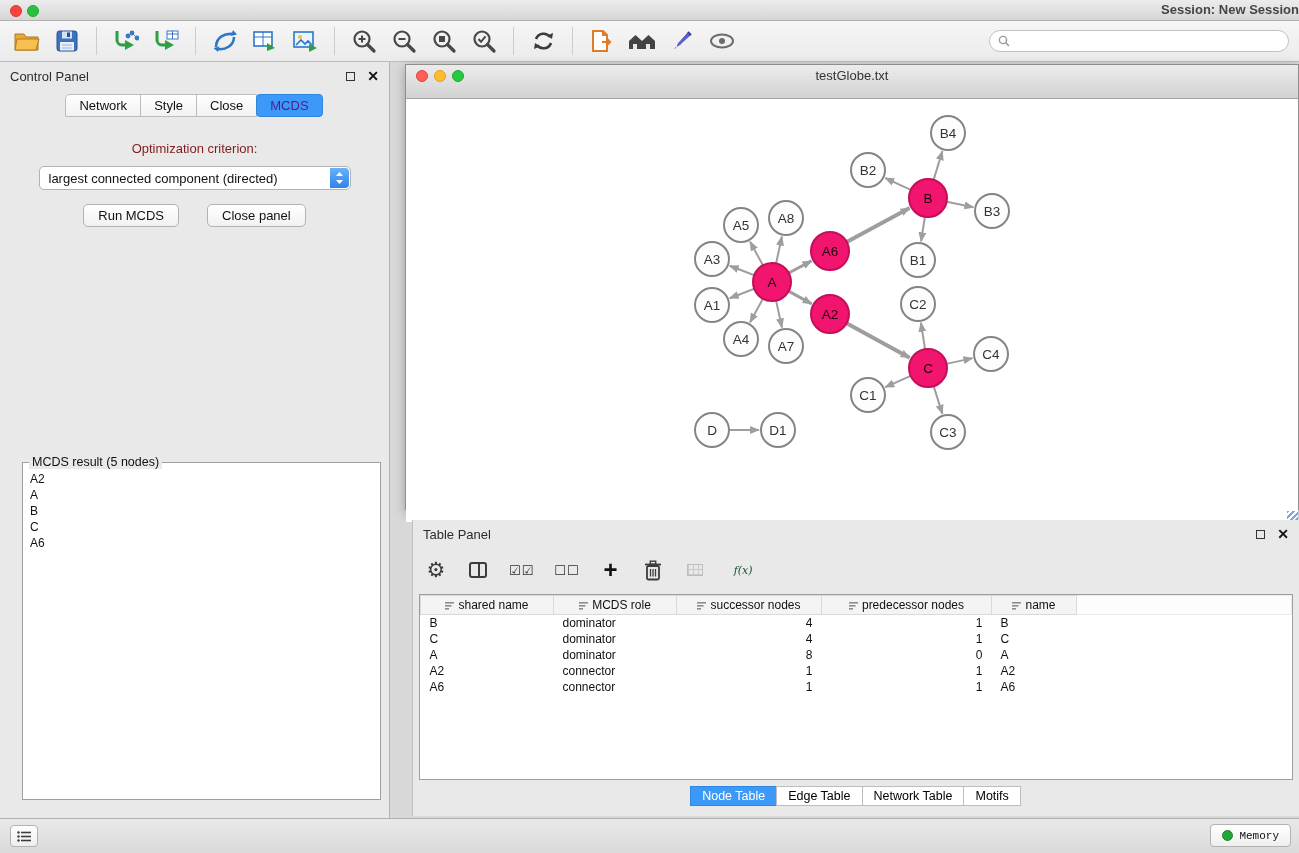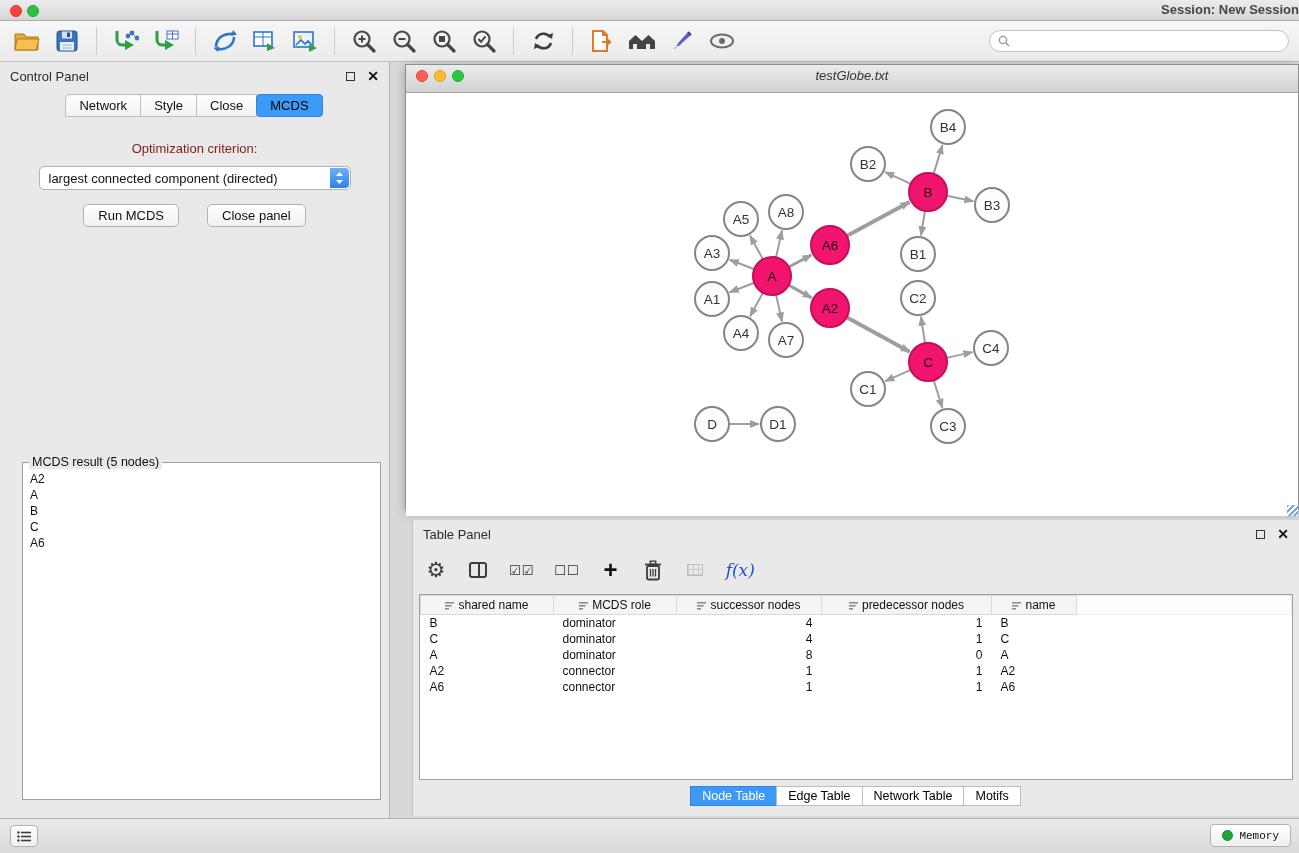--- a/index.html
+++ b/index.html
@@ -28,57 +28,57 @@
   .control-panel { position:absolute; left:0; top:62px; width:390px; height:756px;
     background:#e9e9e9; border-right:1px solid #b3b3b3; }
   .panel-header { height:28px; display:flex; align-items:center; padding:0 10px; font-size:13px; color:#2c2c2c; }
   .panel-header .spacer { flex:1; }
   .float-ic { width:9px; height:9px; border:1.5px solid #333; display:inline-block; margin-right:12px; }
   .close-ic { font-size:14px; font-weight:bold; color:#111; line-height:10px; }
   .cp-tabs { display:flex; justify-content:center; margin-top:4px; }
   .cp-tab { padding:3px 13px; font-size:13px; background:linear-gradient(#ffffff,#f2f2f2);
     border:1px solid #bdbdbd; margin-left:-1px; color:#111; }
   .cp-tab:first-child { border-radius:5px 0 0 0; }
-  .cp-tab.active { background:#3c99f7; border-color:#2f86e0; color:#000000; border-radius:4px; }
+  .cp-tab.active { background:#3c99f7; border-color:#2f86e0; color:#4c1d95; border-radius:4px; }
   .cp-body { text-align:center; }
   .opt-label { margin-top:24px; font-size:13px; color:#7f1d1d; }
   .dropdown { margin:10px auto 0 auto; width:312px; height:24px; background:#fff; border:1px solid #b2b2b2;
     border-radius:5px; position:relative; display:flex; align-items:center; padding:0 24px 0 9px; font-size:13px; color:#111; text-align:left; }
   .dropdown .val { white-space:nowrap; overflow:hidden; }
   .stepper { position:absolute; right:1px; top:1px; width:19px; height:20px; border-radius:0 4px 4px 0;
     background:linear-gradient(#6cb1f9,#2e82ef); display:flex; align-items:center; justify-content:center; }
   .cp-buttons { margin-top:14px; display:flex; justify-content:center; gap:28px; }
   .mac-btn { padding:3px 14px; font-size:13px; color:#111; background:linear-gradient(#ffffff,#f1f1f1);
     border:1px solid #b2b2b2; border-radius:5px; font-family:"Liberation Sans",sans-serif; }
   .result-fieldset { position:absolute; left:22px; right:8px; top:393px; height:345px;
     border:1px solid #9f9f9f; background:#fff; padding:2px 4px; }
   .result-fieldset legend { font-size:12.5px; color:#111; background:#e9e9e9; padding:0 3px; margin-left:2px; }
   .result-item { font-size:12px; color:#111; line-height:16px; padding-left:3px; text-align:left; }
 
   
   .net-window { position:absolute; left:405px; top:64px; width:894px; height:446px;
     background:#fff; border:1px solid #8e8e8e; box-shadow:0 3px 10px rgba(0,0,0,.28); }
-  .net-titlebar { height:28px; background:linear-gradient(#ececec,#d2d2d2); border-bottom:1px solid #a5a5a5; position:relative;font-style:italic; }
+  .net-titlebar { height:34px; background:linear-gradient(#ececec,#d2d2d2); border-bottom:1px solid #a5a5a5; position:relative; }
   .net-titlebar .title { position:absolute; left:0; right:0; top:0; line-height:21px; text-align:center; font-size:13px; color:#333; }
   .ntl { position:absolute; top:5px; width:12px; height:12px; border-radius:50%; }
   .ntl.red{left:10px;background:#ff5f57;border:1px solid #e0443e;}
   .ntl.yellow{left:28px;background:#febc2e;border:1px solid #dea123;}
   .ntl.green{left:46px;background:#28c840;border:1px solid #1faa34;}
   .net-canvas { position:relative; width:100%; height:423px; background:#ffffff; overflow:hidden; }
   .resize-grip { position:absolute; right:0; bottom:0; width:11px; height:11px;
     background:repeating-linear-gradient(135deg,#7aa7e8 0 2px,transparent 2px 4px); }
 
   
   .table-panel { position:absolute; left:412px; top:520px; width:887px; height:296px; background:#e9e9e9; border-left:1px solid #c2c2c2;}
   .tp-toolbar { position:absolute; left:12px; top:32px; height:36px; display:flex; align-items:center; gap:20px; }
   .tp-ic { display:flex; align-items:center; justify-content:center; min-width:22px; height:26px; }
   .gear-txt { font-size:21px; color:#3c3c3c; font-family:"DejaVu Sans",sans-serif; line-height:22px;}
   .chk-txt { font-size:13px; color:#2e2e2e; letter-spacing:1px; font-family:"DejaVu Sans",sans-serif;}
   .plus-txt { font-size:24px; font-weight:bold; color:#111; line-height:20px; }
-  .fx-txt { font-family:"DejaVu Serif", serif; font-style:italic; font-size:17px; color:#1d4ed8; }
+  .fx-txt { font-family:"DejaVu Serif", serif; font-style:italic; font-size:11px; color:#14532d;margin-left:8px; }
   .col-icon-box { width:18px; height:16px; border:2px solid #3c3c3c; border-radius:3px; position:relative;}
   .col-icon-box::after{content:""; position:absolute; left:7px; top:0; bottom:0; width:2px; background:#3c3c3c;}
   .gridx { width:16px; height:12px; border:1px solid #bdbdbd; position:relative;
     background:linear-gradient(#0000 0 0), repeating-linear-gradient(90deg,#c9c9c9 0 1px,transparent 1px 5px), repeating-linear-gradient(0deg,#c9c9c9 0 1px,transparent 1px 5px); }
   .tp-table-wrap { position:absolute; left:6px; right:6px; top:74px; bottom:36px; background:#fff; border:1px solid #9e9e9e; overflow:hidden; }
   table.data { border-collapse:collapse; table-layout:fixed; width:100%; }
   table.data th { height:19px; background:#f4f4f4; border:1px solid #dadada; font-weight:normal; font-size:12px;
     color:#111; text-align:center; white-space:nowrap; overflow:hidden; }
   table.data th.filler { background:#fdfdfd; border-color:#ececec; }
   table.data td { font-size:12px; color:#111; padding:1px 9px; height:14px; white-space:nowrap; text-align:left;}

